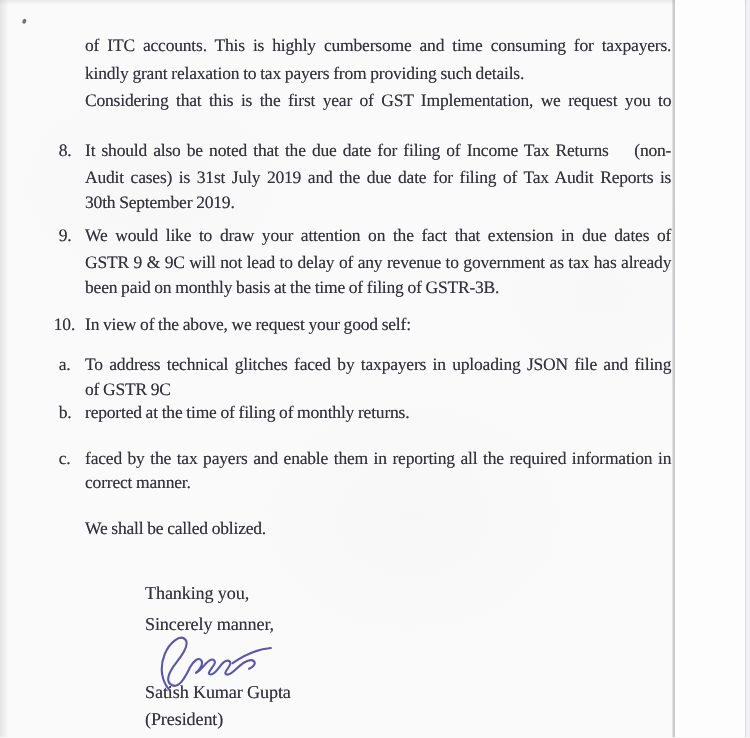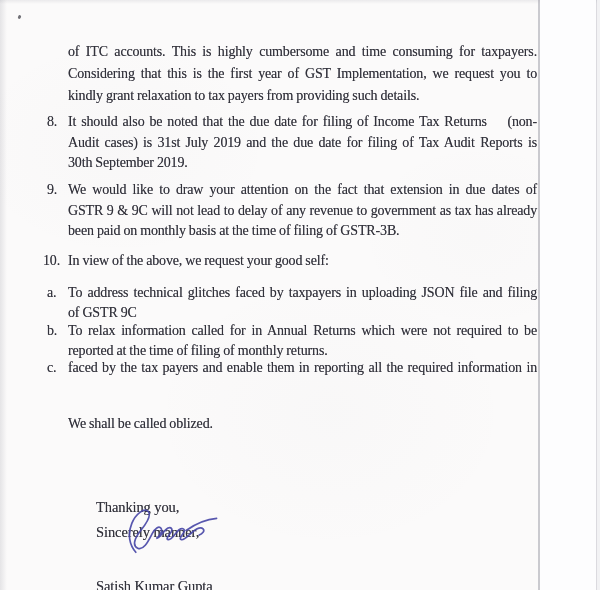--- a/index.html
+++ b/index.html
@@ -37,57 +37,56 @@
     position:absolute;left:68px;width:469px;
     font-size:14px;color:#32323b;
     letter-spacing:-0.15px;word-spacing:-0.3px;
     text-shadow:0 0 0.4px rgba(40,40,55,0.55);
   }
   .list-marker{position:absolute;left:-21px;top:0;width:20px;text-align:left;}
   .block.b-item-10 .list-marker{left:-25px;width:24px;}
   .t-line{text-align:justify;text-align-last:justify;}
   .t-line.last{text-align:justify;text-align-last:left;}
 
-  .b-para-intro{top:27px;line-height:22px;margin-top:14px;}
+  .b-para-intro{top:27px;line-height:22px;}
   .b-item-8{top:112px;line-height:20.5px;}
   .b-item-9{top:180px;line-height:20.5px;}
   .b-item-10{top:251px;line-height:20px;}
   .b-item-a{top:283px;line-height:19.5px;}
   .b-item-b{top:321px;line-height:19.5px;}
   .b-item-c{top:359px;line-height:18.5px;}
   .b-para-obliged{top:414px;line-height:20px;}
 
   
   .closing-line{
-    position:absolute;left:96px;width:300px;
+    position:absolute;left:116px;width:300px;
     font-size:14.5px;color:#32323b;letter-spacing:-0.1px;
     text-shadow:0 0 0.4px rgba(40,40,55,0.55);
-    margin-top:32px;
   }
   .c-thanking{top:467px;}
   .c-sincerely{top:492px;}
   .c-name{top:546px;}
   .c-title{top:568px;}
 
   .signature{position:absolute;left:124px;top:503px;width:94px;height:50px;
     transform:rotate(-2deg);z-index:3;}
 </style>
 </head>
 <body>
 
 <div class="page">
   <div class="edge-left"></div>
   <div class="edge-top"></div>
   <div class="ink-speck"></div>
 
   <div id="letter-body">
       <div class="block b-para-intro">
         <div class="t-line">of ITC accounts. This is highly cumbersome and time consuming for taxpayers.</div>
+        <div class="t-line last">kindly grant relaxation to tax payers from providing such details.</div>
         <div class="t-line">Considering that this is the first year of GST Implementation, we request you to</div>
-        <div class="t-line last">kindly grant relaxation to tax payers from providing such details.</div>
       </div>
       <div class="block b-item-8">
         <span class="list-marker">8.</span>
         <div class="t-line">It should also be noted that the due date for filing of Income Tax Returns   (non-</div>
         <div class="t-line">Audit cases) is 31st July 2019 and the due date for filing of Tax Audit Reports is</div>
         <div class="t-line last">30th September 2019.</div>
       </div>
       <div class="block b-item-9">
         <span class="list-marker">9.</span>
         <div class="t-line">We would like to draw your attention on the fact that extension in due dates of</div>
@@ -98,26 +97,26 @@
         <span class="list-marker">10.</span>
         <div class="t-line last">In view of the above, we request your good self:</div>
       </div>
       <div class="block b-item-a">
         <span class="list-marker">a.</span>
         <div class="t-line">To address technical glitches faced by taxpayers in uploading JSON file and filing</div>
         <div class="t-line last">of GSTR 9C</div>
       </div>
       <div class="block b-item-b">
         <span class="list-marker">b.</span>
-        <div class="t-line">To relax information called for in Annual Returns which were not required to be</div>
         <div class="t-line last">reported at the time of filing of monthly returns.</div>
       </div>
       <div class="block b-item-c">
         <span class="list-marker">c.</span>
         <div class="t-line">faced by the tax payers and enable them in reporting all the required information in</div>
+        <div class="t-line last">correct manner.</div>
       </div>
       <div class="block b-para-obliged">
         <div class="t-line last">We shall be called oblized.</div>
       </div>
     </div>
 
   <div class="closing-line c-thanking">Thanking you,</div>
   <div class="closing-line c-sincerely">Sincerely manner,</div>
 
   <svg class="signature" viewBox="0 0 94 50" xmlns="http://www.w3.org/2000/svg">

